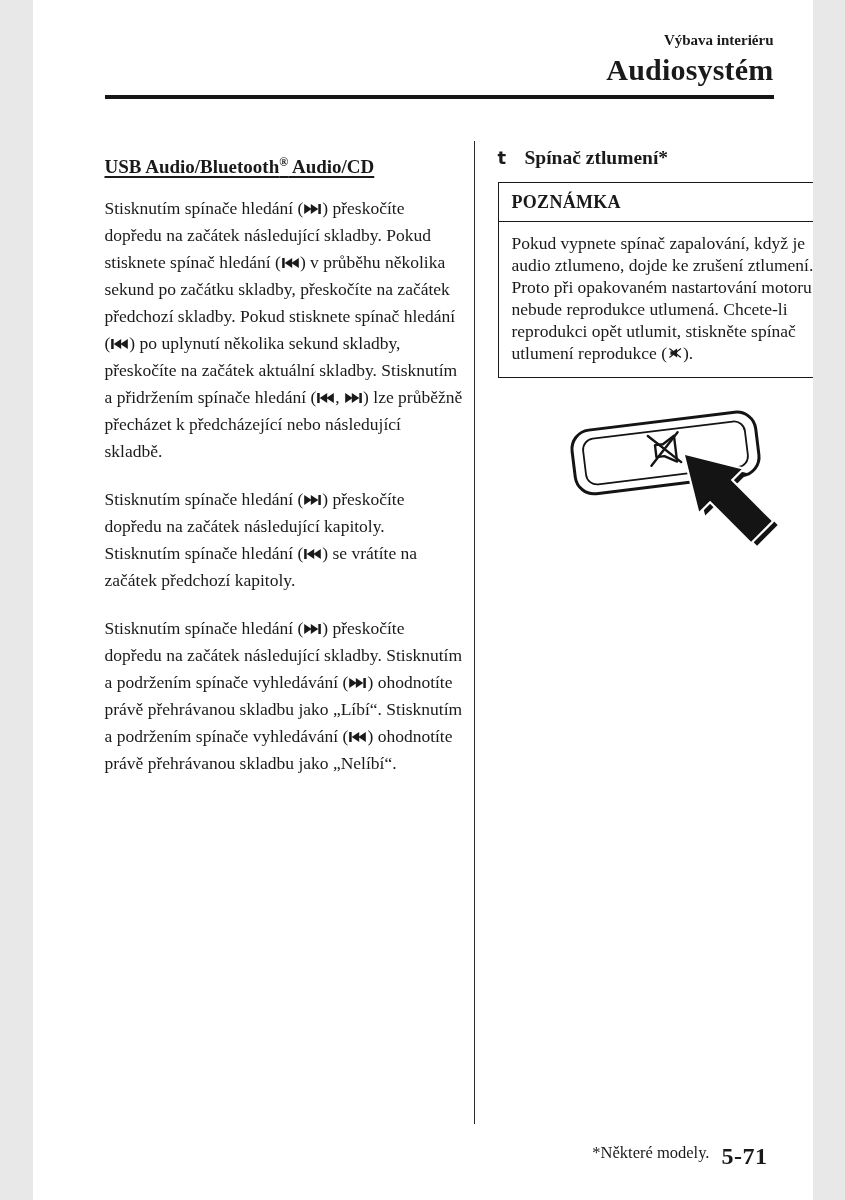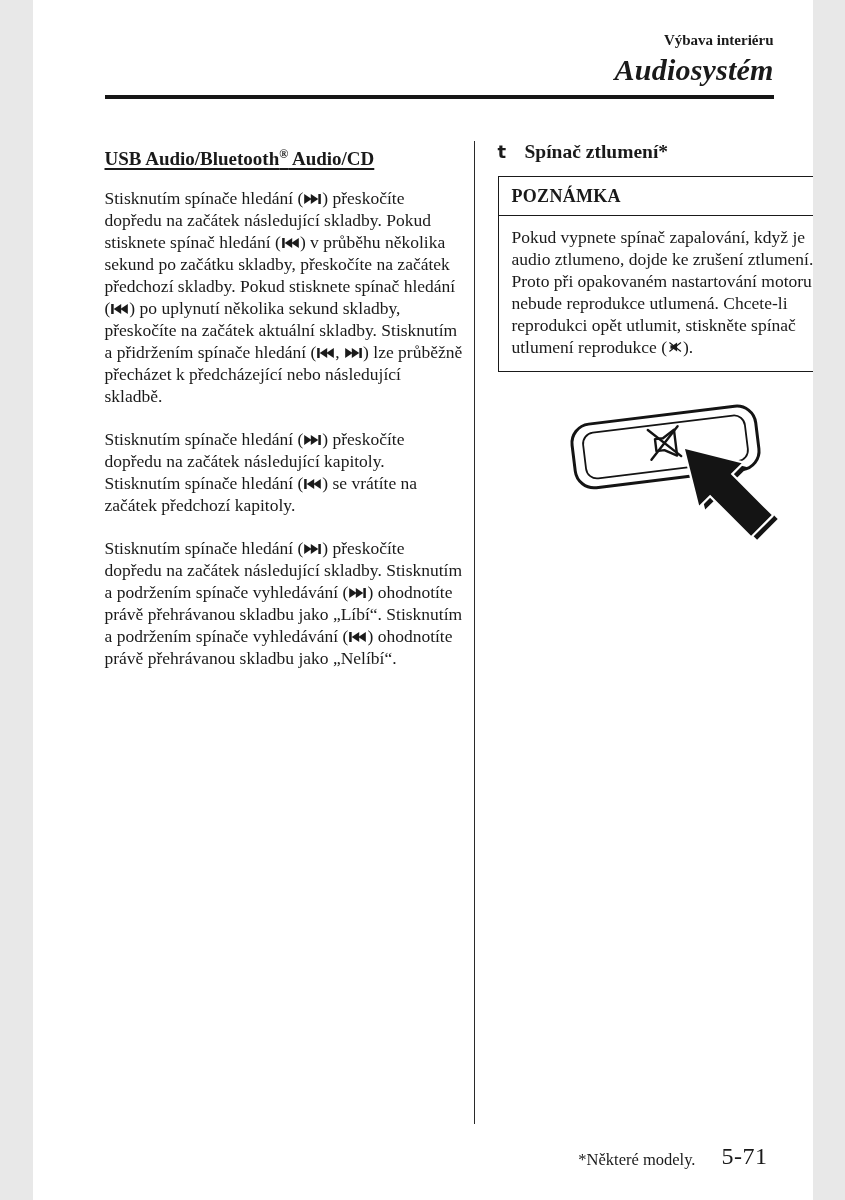--- a/index.html
+++ b/index.html
@@ -10,36 +10,36 @@
     margin: 0 auto;
     background: #ffffff;
     color: #1a1a1a;
     font-family: "Liberation Serif", "DejaVu Serif", serif;
     overflow: hidden;
   }
 
   
   .page-header { position: absolute; left: 72px; right: 39px; top: 30px; text-align: right; }
   .eyebrow { font-size: 15px; font-weight: 700; line-height: 20px; }
-  .page-title { margin: 3px 0 0; font-size: 30px; font-weight: 700; line-height: 34px; letter-spacing: 0.2px; font-style: italic; }
+  .page-title { margin: 3px 0 0; font-size: 30px; font-weight: 700; line-height: 34px; letter-spacing: 0.2px; }
   .header-rule { margin-top: 8px; height: 4px; background: #161616; }
 
   
   .col-left  { position: absolute; left: 72px;  top: 139px; width: 358px; }
-  .col-right { position: absolute; left: 465px; top: 139px; width: 342px; }
+  .col-right { position: absolute; left: 465px; top: 145px; width: 342px; }
   .column-divider { position: absolute; left: 441px; top: 141px; width: 1.4px; height: 983px; background: #2a2a2a; }
 
   .body {
     font-size: 17.5px;
-    line-height: 22px;
+    line-height: 27px;
     margin: 16px 0 21px;
   }
 
   h2.sec-heading {
-    margin: 8px 0 11px;
+    margin: 16px 0 11px;
     font-size: 19px;
     font-weight: 700;
     line-height: 24px;
     text-decoration: underline;
     text-decoration-thickness: 1.6px;
     text-underline-offset: 3px;
   }
   h2.sec-heading sup { font-size: 12px; line-height: 0; }
 
   h2.r-heading { margin: 0 0 12px; font-size: 19.5px; font-weight: 700; line-height: 25px; }
@@ -58,25 +58,25 @@
 
   
   .illus { margin: 15px 0 0 50px; width: 250px; height: 165px; }
 
   
   .page-footer {
     position: absolute;
     right: 45px;
     bottom: 30px;
     display: flex;
-    align-items: flex-end;
-    gap: 26px;
+    align-items: flex-start;
+    gap: 12px;
   }
   .footnote { font-size: 16.5px; }
-  .pagenum { font-size: 24px; font-weight: 400; letter-spacing: 0.5px; }
+  .pagenum { font-size: 24px; font-weight: 700; letter-spacing: 0.5px; }
 </style>
 </head>
 <body>
 
 <div class="page">
 
   <header class="page-header">
     <div class="eyebrow">Výbava interiéru</div>
     <h1 class="page-title">Audiosystém</h1>
     <div class="header-rule"></div>

